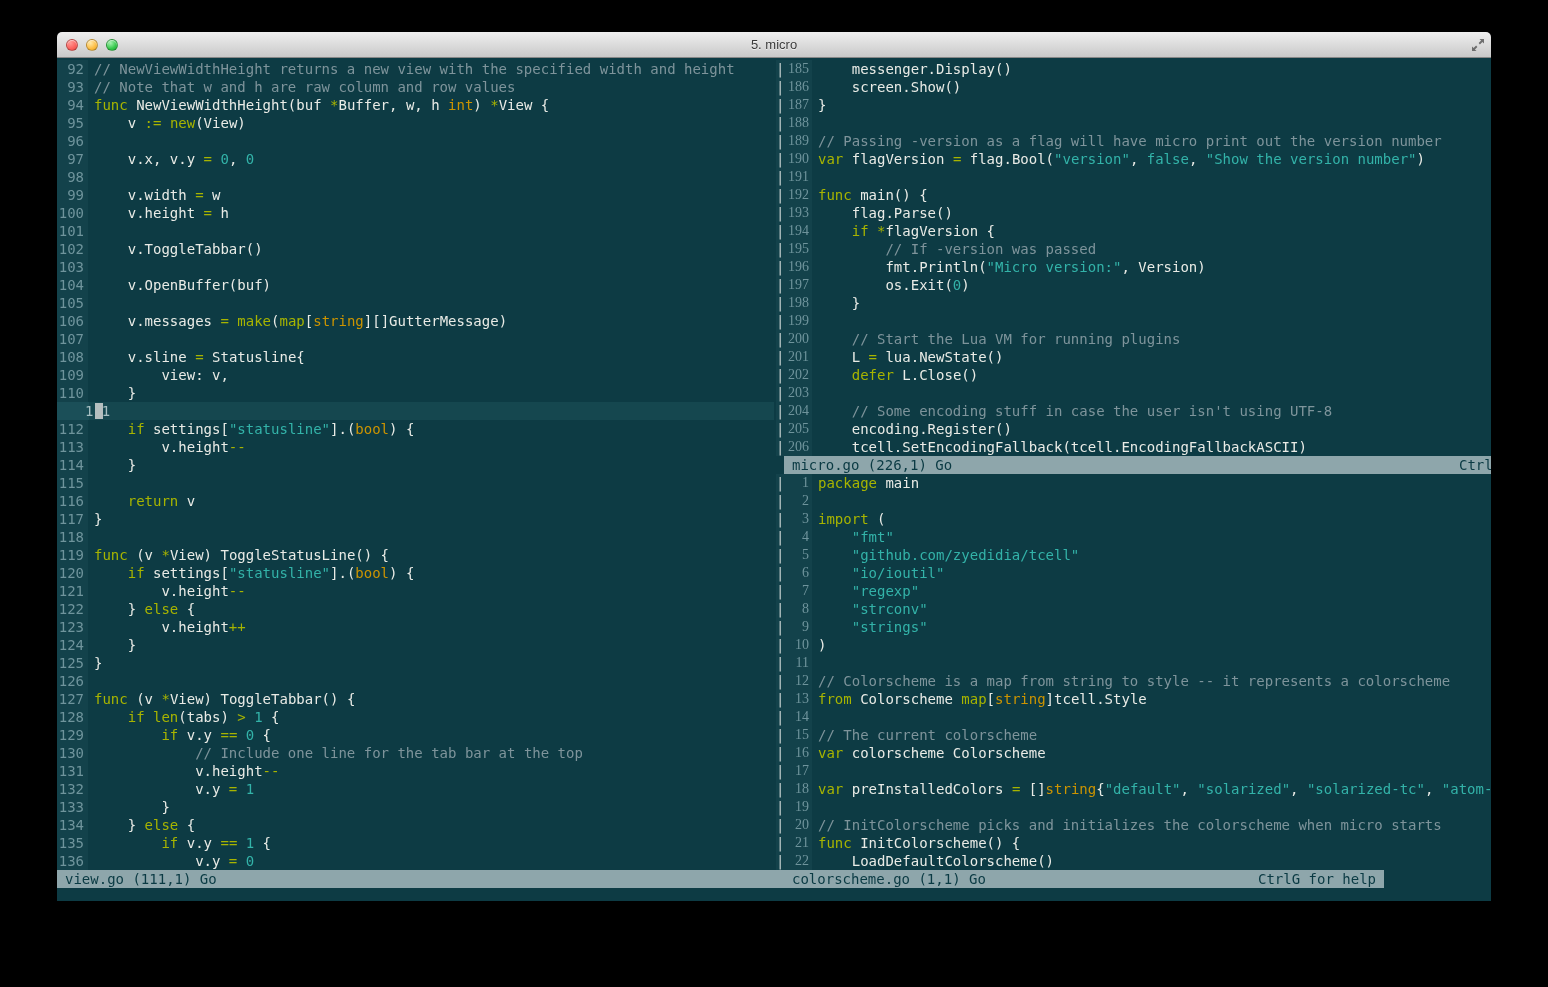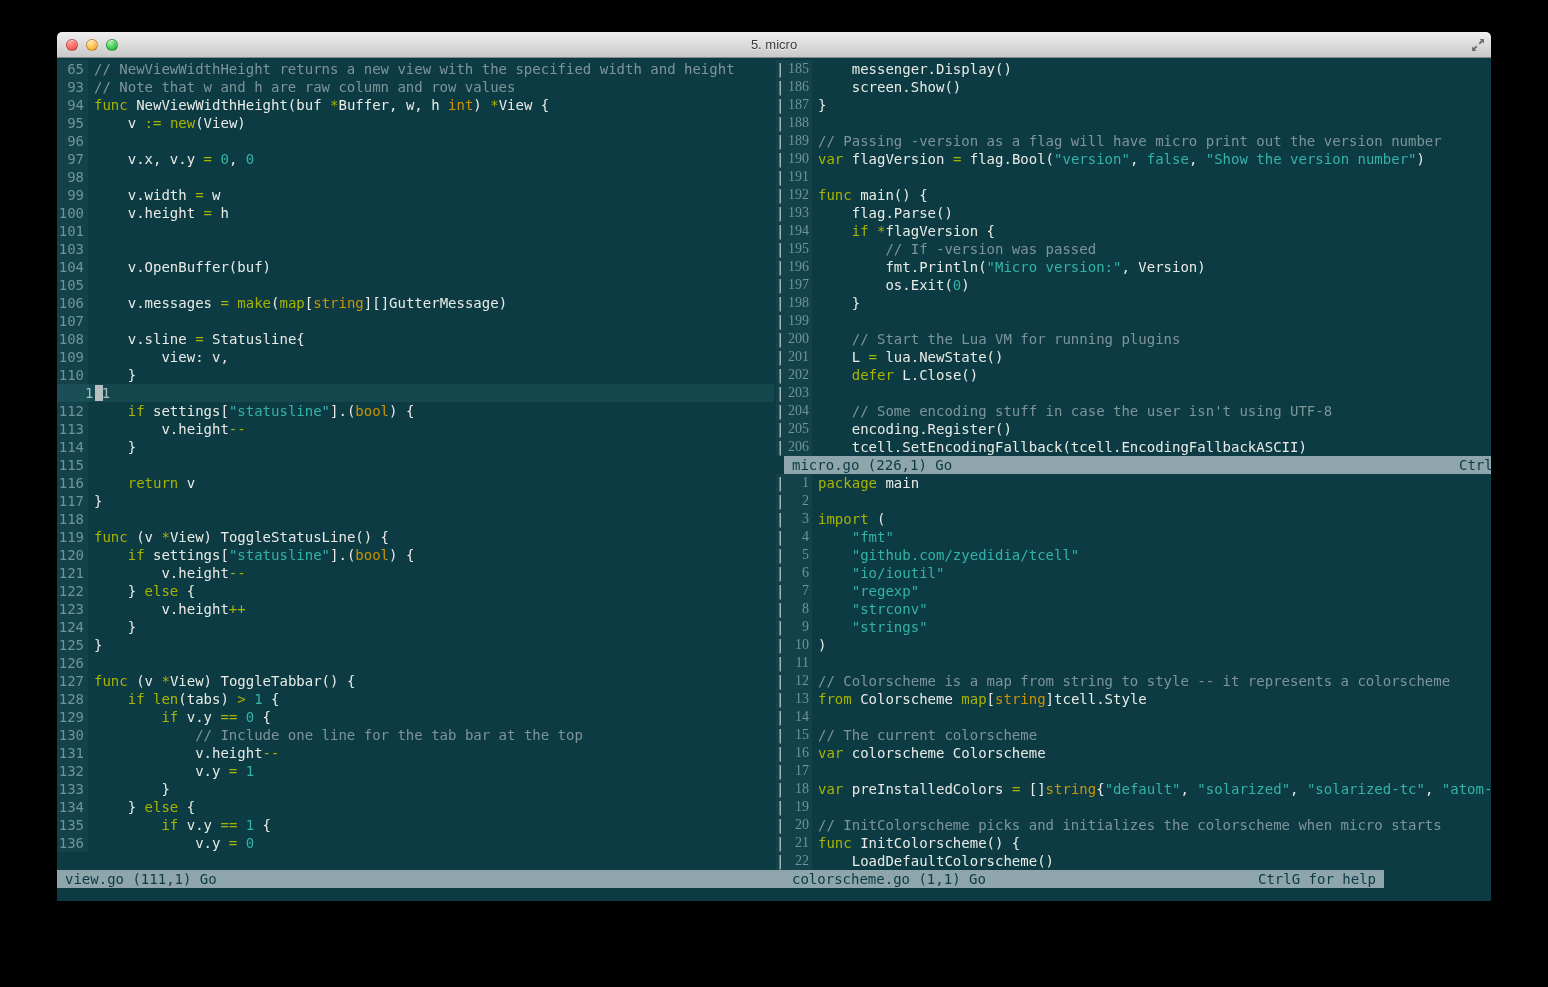--- a/index.html
+++ b/index.html
@@ -64,30 +64,31 @@
     <div class="resize">
       <svg viewBox="0 0 16 16" width="16" height="16">
         <path d="M9.5 2 H14 V6.5 L12.4 4.9 L9.9 7.4 L8.6 6.1 L11.1 3.6 Z" fill="#4a4a4a"></path>
         <path d="M6.5 14 H2 V9.5 L3.6 11.1 L6.1 8.6 L7.4 9.9 L4.9 12.4 Z" fill="#4a4a4a"></path>
       </svg>
     </div>
   </div>
 
   <div class="term">
     <div class="pane" id="pane-left">
-        <div class="row"><span class="ln lnL">65</span><span class="code"><span class="tok-c">// NewViewWidthHeight returns a new view with the specified width and height</span></span></div>
+        <div class="row"><span class="ln lnL">92</span><span class="code"><span class="tok-c">// NewViewWidthHeight returns a new view with the specified width and height</span></span></div>
         <div class="row"><span class="ln lnL">93</span><span class="code"><span class="tok-c">// Note that w and h are raw column and row values</span></span></div>
         <div class="row"><span class="ln lnL">94</span><span class="code"><span class="tok-k">func</span><span class="tok-p"> NewViewWidthHeight(buf </span><span class="tok-k">*</span><span class="tok-p">Buffer, w, h </span><span class="tok-t">int</span><span class="tok-p">) </span><span class="tok-k">*</span><span class="tok-p">View {</span></span></div>
         <div class="row"><span class="ln lnL">95</span><span class="code"><span class="tok-p">    v </span><span class="tok-k">:=</span><span class="tok-p"> </span><span class="tok-k">new</span><span class="tok-p">(View)</span></span></div>
         <div class="row"><span class="ln lnL">96</span><span class="code"></span></div>
         <div class="row"><span class="ln lnL">97</span><span class="code"><span class="tok-p">    v.x, v.y </span><span class="tok-k">=</span><span class="tok-p"> </span><span class="tok-n">0</span><span class="tok-p">, </span><span class="tok-n">0</span></span></div>
         <div class="row"><span class="ln lnL">98</span><span class="code"></span></div>
         <div class="row"><span class="ln lnL">99</span><span class="code"><span class="tok-p">    v.width </span><span class="tok-k">=</span><span class="tok-p"> w</span></span></div>
         <div class="row"><span class="ln lnL">100</span><span class="code"><span class="tok-p">    v.height </span><span class="tok-k">=</span><span class="tok-p"> h</span></span></div>
         <div class="row"><span class="ln lnL">101</span><span class="code"></span></div>
+        <div class="row"><span class="ln lnL">102</span><span class="code"><span class="tok-p">    v.ToggleTabbar()</span></span></div>
         <div class="row"><span class="ln lnL">103</span><span class="code"></span></div>
         <div class="row"><span class="ln lnL">104</span><span class="code"><span class="tok-p">    v.OpenBuffer(buf)</span></span></div>
         <div class="row"><span class="ln lnL">105</span><span class="code"></span></div>
         <div class="row"><span class="ln lnL">106</span><span class="code"><span class="tok-p">    v.messages </span><span class="tok-k">=</span><span class="tok-p"> </span><span class="tok-k">make</span><span class="tok-p">(</span><span class="tok-k">map</span><span class="tok-p">[</span><span class="tok-t">string</span><span class="tok-p">][]GutterMessage)</span></span></div>
         <div class="row"><span class="ln lnL">107</span><span class="code"></span></div>
         <div class="row"><span class="ln lnL">108</span><span class="code"><span class="tok-p">    v.sline </span><span class="tok-k">=</span><span class="tok-p"> Statusline{</span></span></div>
         <div class="row"><span class="ln lnL">109</span><span class="code"><span class="tok-p">        view: v,</span></span></div>
         <div class="row"><span class="ln lnL">110</span><span class="code"><span class="tok-p">    }</span></span></div>
         <div class="row cur"><span class="ln lnL">111</span><span class="code"><span class="cursor"></span></span></div>
         <div class="row"><span class="ln lnL">112</span><span class="code"><span class="tok-p">    </span><span class="tok-k">if</span><span class="tok-p"> settings[</span><span class="tok-s">"statusline"</span><span class="tok-p">].(</span><span class="tok-t">bool</span><span class="tok-p">) {</span></span></div>

